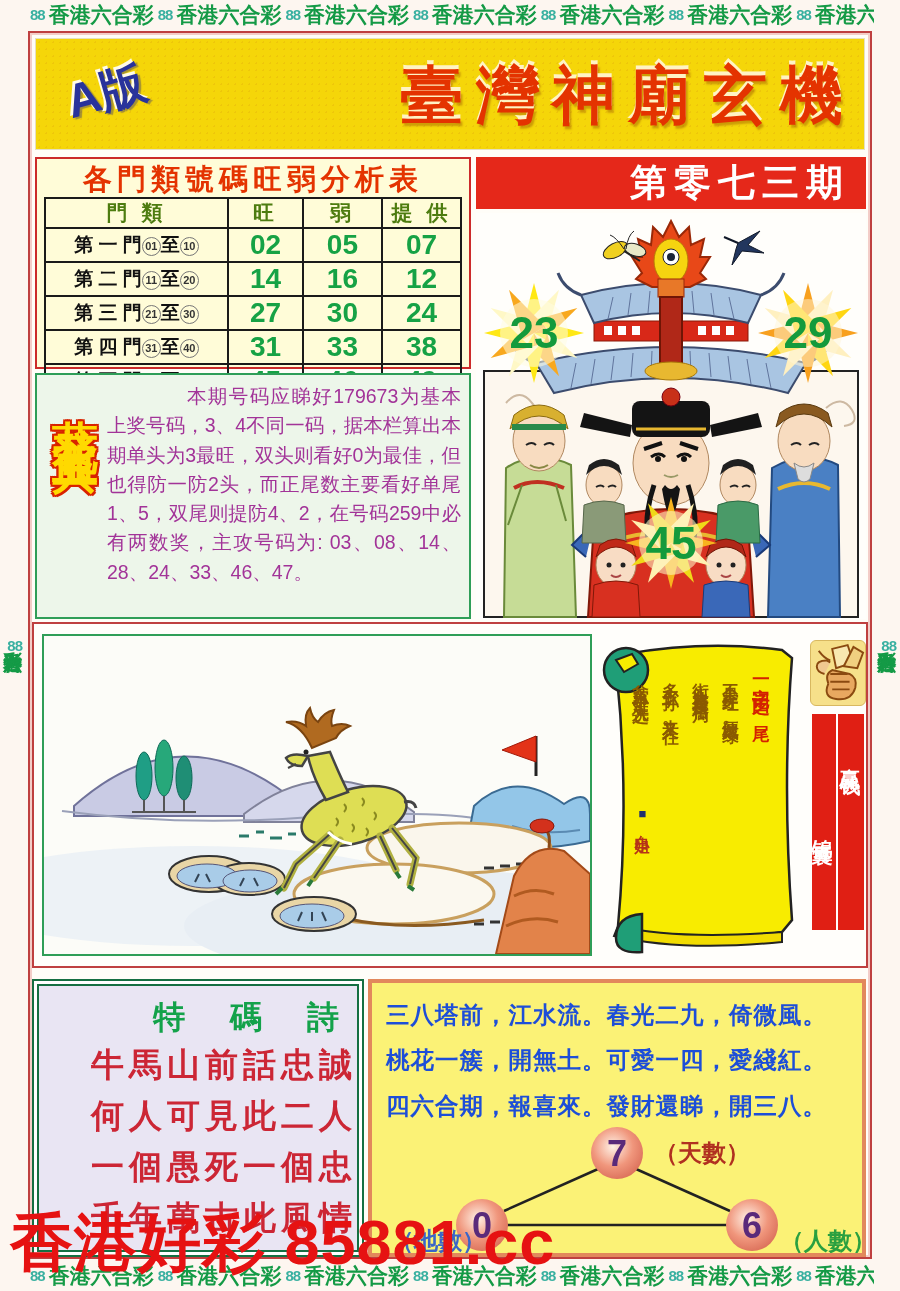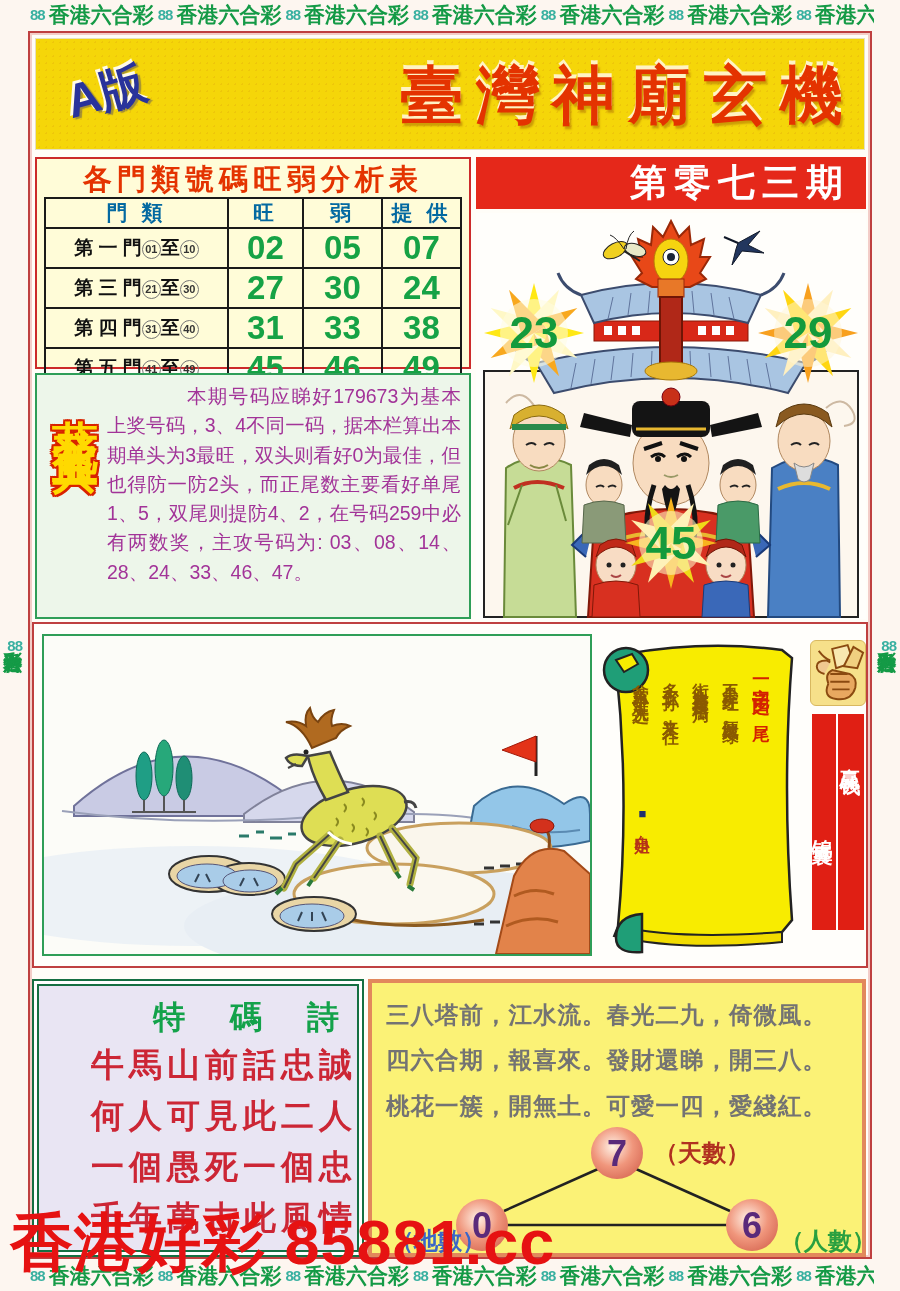--- a/index.html
+++ b/index.html
@@ -27,24 +27,24 @@
   .a-logo { position:absolute; left:30px; top:22px; font-size:47px; font-weight:bold; color:#29339b; transform:rotate(-16deg);
             text-shadow:-2px -3px 0 #fffbe8, 2px 2px 1px rgba(40,40,120,.4); }
   .main-title { position:absolute; left:110px; right:8px; top:14px; text-align:right; font-size:63px; font-weight:bold; color:#e43300;
                 letter-spacing:13px; white-space:nowrap; text-shadow:0 -4px 0 #fff3c4, 2px 3px 2px rgba(130,50,0,.35); }
 
   
   .tbox { position:absolute; left:5px; top:124px; width:436px; height:212px; background:#fffcd8; border:2px solid #cc2a2a; padding:2px 7px; }
   .tbox-title { font-size:29px; font-weight:bold; color:#e43300; text-align:center; letter-spacing:5px; line-height:36px; }
   table.analysis { width:100%; border-collapse:collapse; border:2px solid #1a1a1a; }
   table.analysis th, table.analysis td { border:2px solid #1a1a1a; text-align:center; padding:0; }
-  table.analysis th { font-size:21px; color:#0369a1; height:30px; letter-spacing:4px; }
+  table.analysis th { font-size:21px; color:#4d7c0f; height:30px; letter-spacing:4px; }
   td.gate { font-size:19px; font-weight:bold; color:#111; height:27px; white-space:nowrap; }
   .circ { display:inline-block; width:19px; height:19px; border:1px solid #777; border-radius:50%; font-size:11px; line-height:17px; font-weight:bold; color:#333; vertical-align:1px; }
-  td.val { font-size:33px; font-weight:bold; color:#16a245;border-radius:8px; }
+  td.val { font-size:28px; font-weight:bold; color:#16a245;border-radius:8px; }
 
   
   .kbox { position:absolute; left:5px; top:340px; width:436px; height:246px; background:#edf6ea; border:2px solid #2f9e58; }
   .k-vtitle { position:absolute; left:8px; top:8px; height:228px; writing-mode:vertical-rl; text-orientation:upright; font-size:46px; font-weight:bold;
               color:#ffd900; letter-spacing:9px;
               text-shadow:-2px 0 0 #d92300, 2px 0 0 #d92300, 0 -2px 0 #d92300, 0 2px 0 #d92300, -2px -2px 0 #d92300, 2px 2px 0 #d92300, -2px 2px 0 #d92300, 2px -2px 0 #d92300; }
   .k-body { position:absolute; left:70px; right:8px; top:7px; bottom:4px; font-size:19.5px; line-height:1.5; color:#a23398; font-weight:normal;
             text-indent:4.1em; text-align:justify; }
 
   
@@ -70,21 +70,21 @@
 
   
   .pbox { position:absolute; left:2px; top:946px; width:332px; height:278px; border:2px solid #156f42; padding:3px; background:#fff; }
   .pbox-inner { width:100%; height:100%; border:2px solid #156f42; background:#e9e5f3; text-align:right; }
   .p-title { margin-top:10px; color:#13a24a; font-size:32px; font-weight:bold; letter-spacing:18px; text-indent:18px; }
   .p-line { color:#cc2635; font-size:33px; font-weight:bold; line-height:1.55; letter-spacing:5px; font-family:"Liberation Serif", serif; white-space:nowrap; }
 
   
   .vbox { position:absolute; left:338px; top:946px; width:498px; height:278px; border:4px solid #e2885c; background:#fbf276; }
   .v-lines { padding:10px 14px 0; }
-  .v-line { font-size:23.5px; font-weight:bold; color:#737373; line-height:1.93; letter-spacing:1px; white-space:nowrap; }
+  .v-line { font-size:23.5px; font-weight:bold; color:#1d4ed8; line-height:1.93; letter-spacing:1px; white-space:nowrap; }
   .v-diagram { position:absolute; left:0; bottom:0; width:100%; height:132px; }
 
   
   .watermark { position:absolute; left:10px; top:1200px; font-size:63px; font-weight:bold; color:#e61212; letter-spacing:1px; white-space:nowrap; z-index:40; }
 </style>
 </head>
 <body>
 
 <div class="page">
 
@@ -133,20 +133,26 @@
           <th style="width:44%">門 類</th>
           <th style="width:18%">旺</th>
           <th style="width:19%">弱</th>
           <th style="width:19%">提 供</th>
         </tr>
         <tr>
           <td class="gate"><span>第 一 門</span><span class="circ">01</span><span>至</span><span class="circ">10</span></td>
           <td class="val">02</td>
           <td class="val">05</td>
           <td class="val">07</td>
+        </tr>
+        <tr>
+          <td class="gate"><span>第 二 門</span><span class="circ">11</span><span>至</span><span class="circ">20</span></td>
+          <td class="val">14</td>
+          <td class="val">16</td>
+          <td class="val">12</td>
         </tr>
         <tr>
           <td class="gate"><span>第 三 門</span><span class="circ">21</span><span>至</span><span class="circ">30</span></td>
           <td class="val">27</td>
           <td class="val">30</td>
           <td class="val">24</td>
         </tr>
         <tr>
           <td class="gate"><span>第 四 門</span><span class="circ">31</span><span>至</span><span class="circ">40</span></td>
           <td class="val">31</td>
@@ -484,22 +490,22 @@
         <div class="p-line">牛馬山前話忠誠</div>
         <div class="p-line">何人可見此二人</div>
         <div class="p-line">一個愚死一個忠</div>
         <div class="p-line">千年萬古此風情</div>
       </div>
     </div>
 
     <div class="vbox">
       <div class="v-lines">
         <div class="v-line">三八塔前，江水流。春光二九，倚微風。</div>
+        <div class="v-line">桃花一簇，開無土。可愛一四，愛綫紅。</div>
         <div class="v-line">四六合期，報喜來。發財還睇，開三八。</div>
-        <div class="v-line">桃花一簇，開無土。可愛一四，愛綫紅。</div>
       </div>
       <svg class="v-diagram" viewBox="0 0 490 132">
         <defs>
           <radialGradient id="pinkball" cx="42%" cy="38%" r="70%">
             <stop offset="0%" stop-color="#fff2e6"></stop>
               <stop offset="55%" stop-color="#f0967c"></stop>
               <stop offset="100%" stop-color="#d86a55"></stop>
           </radialGradient>
         </defs>
         <g stroke="#222" stroke-width="2.5">

